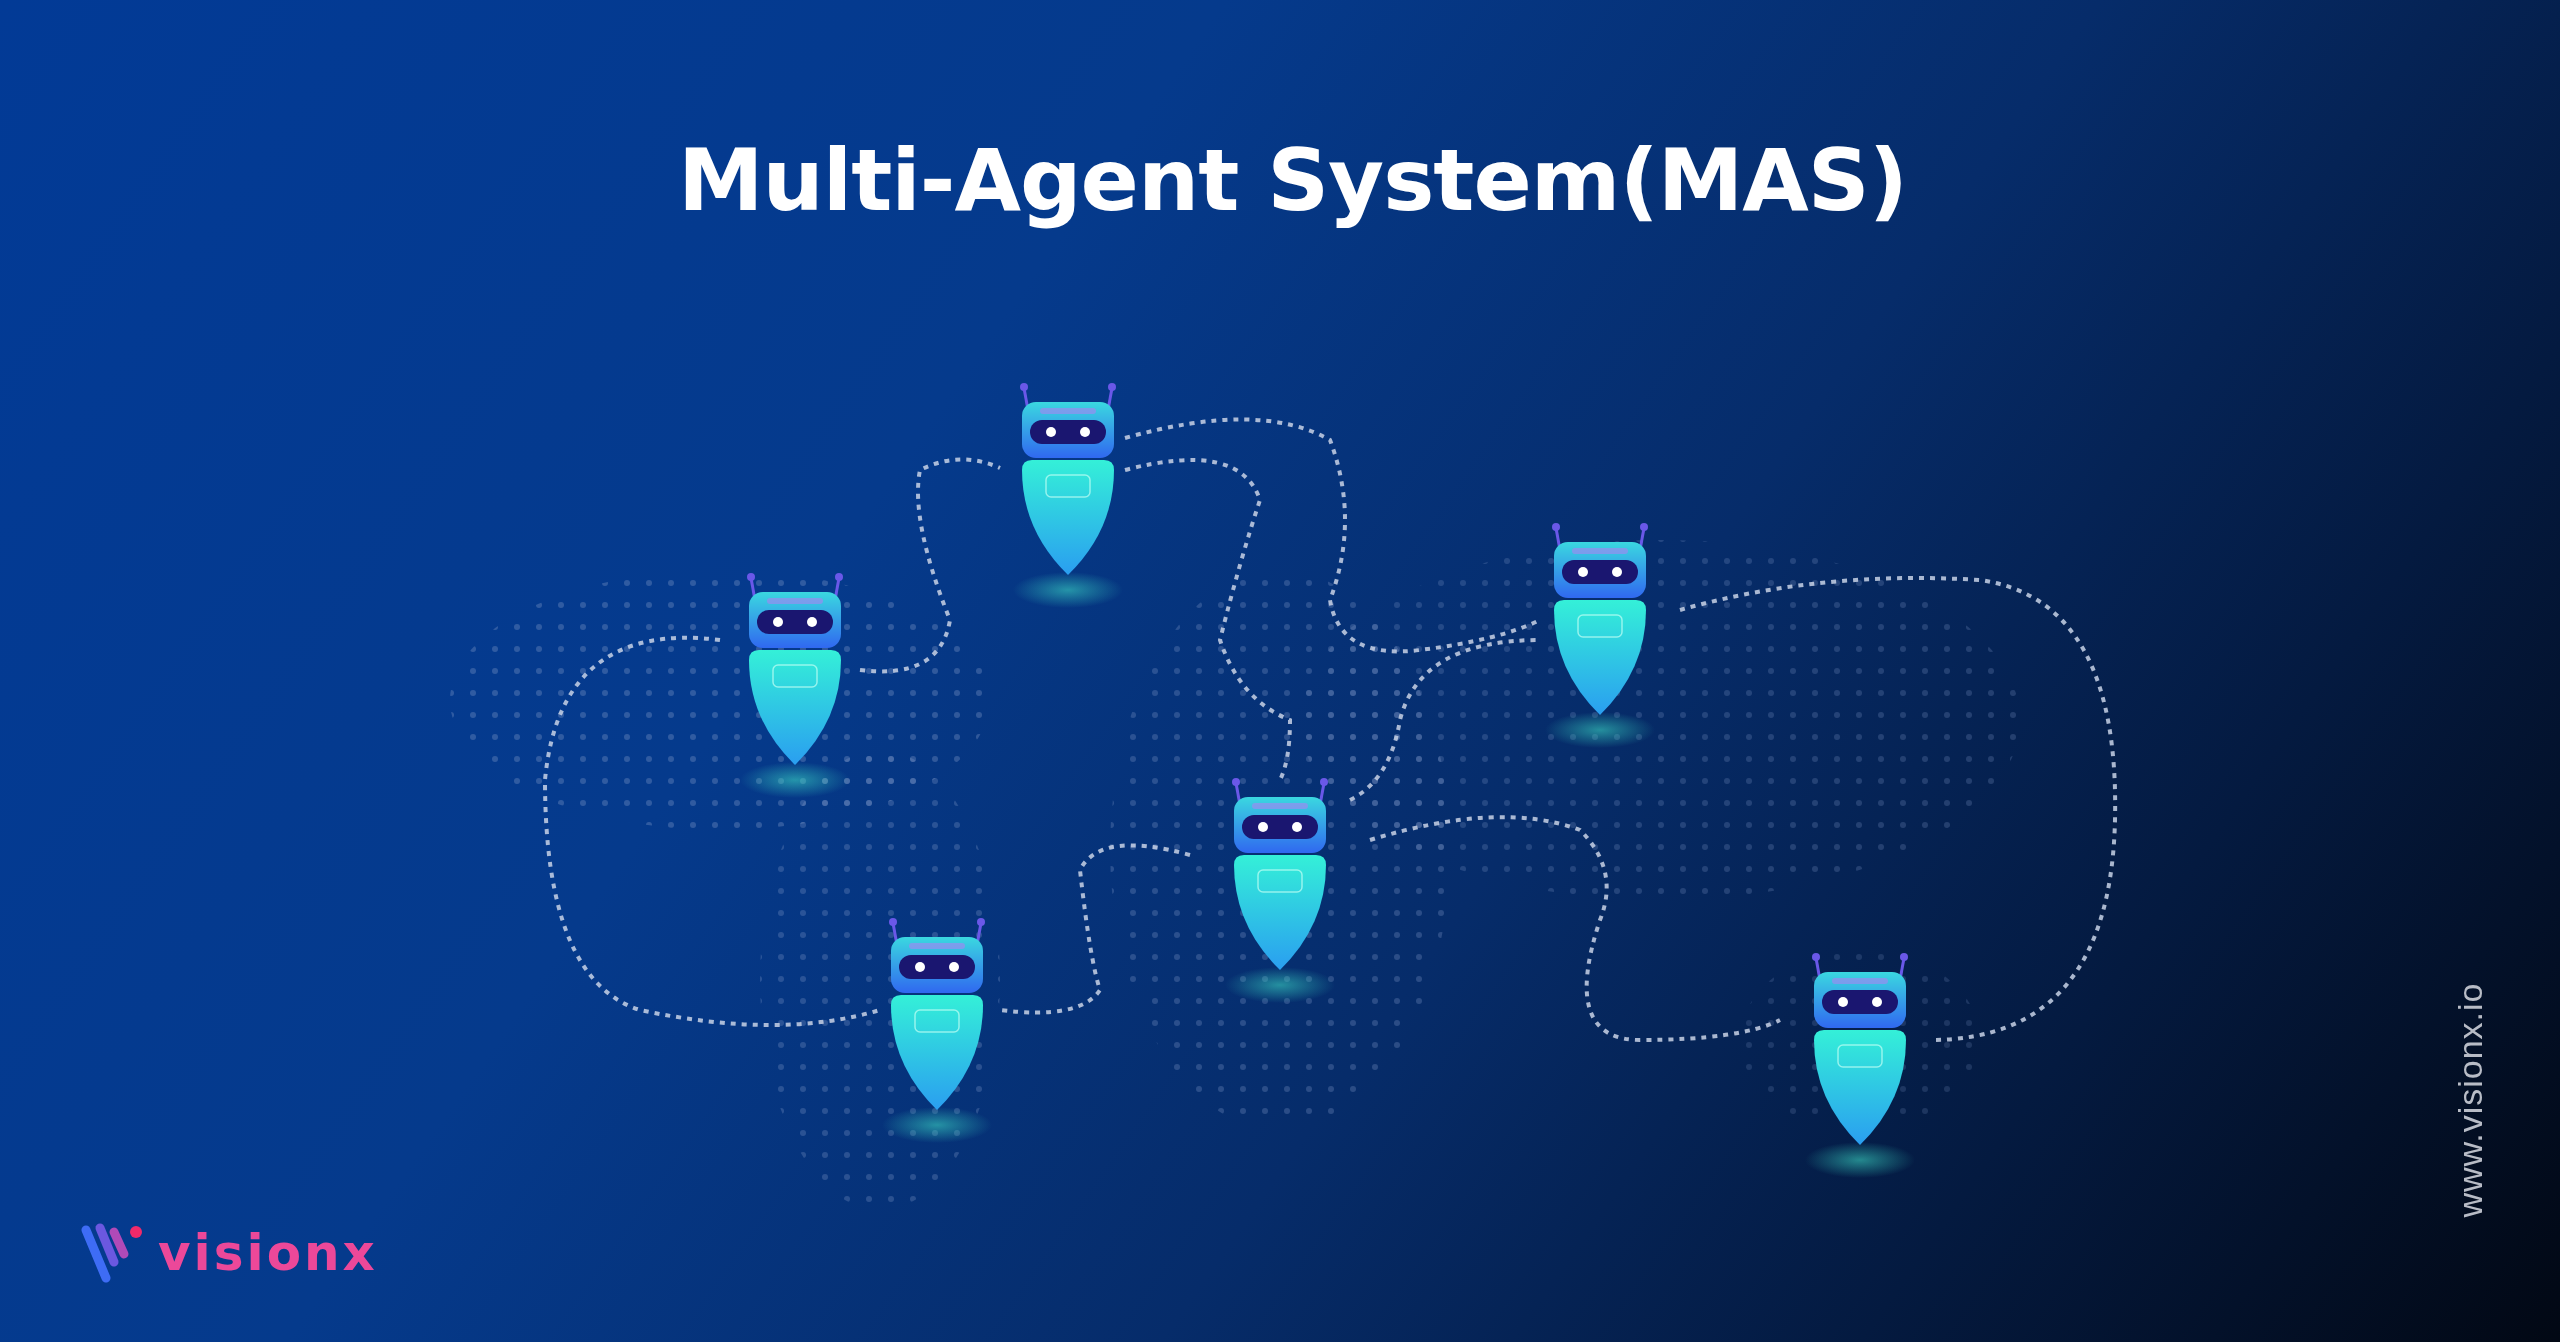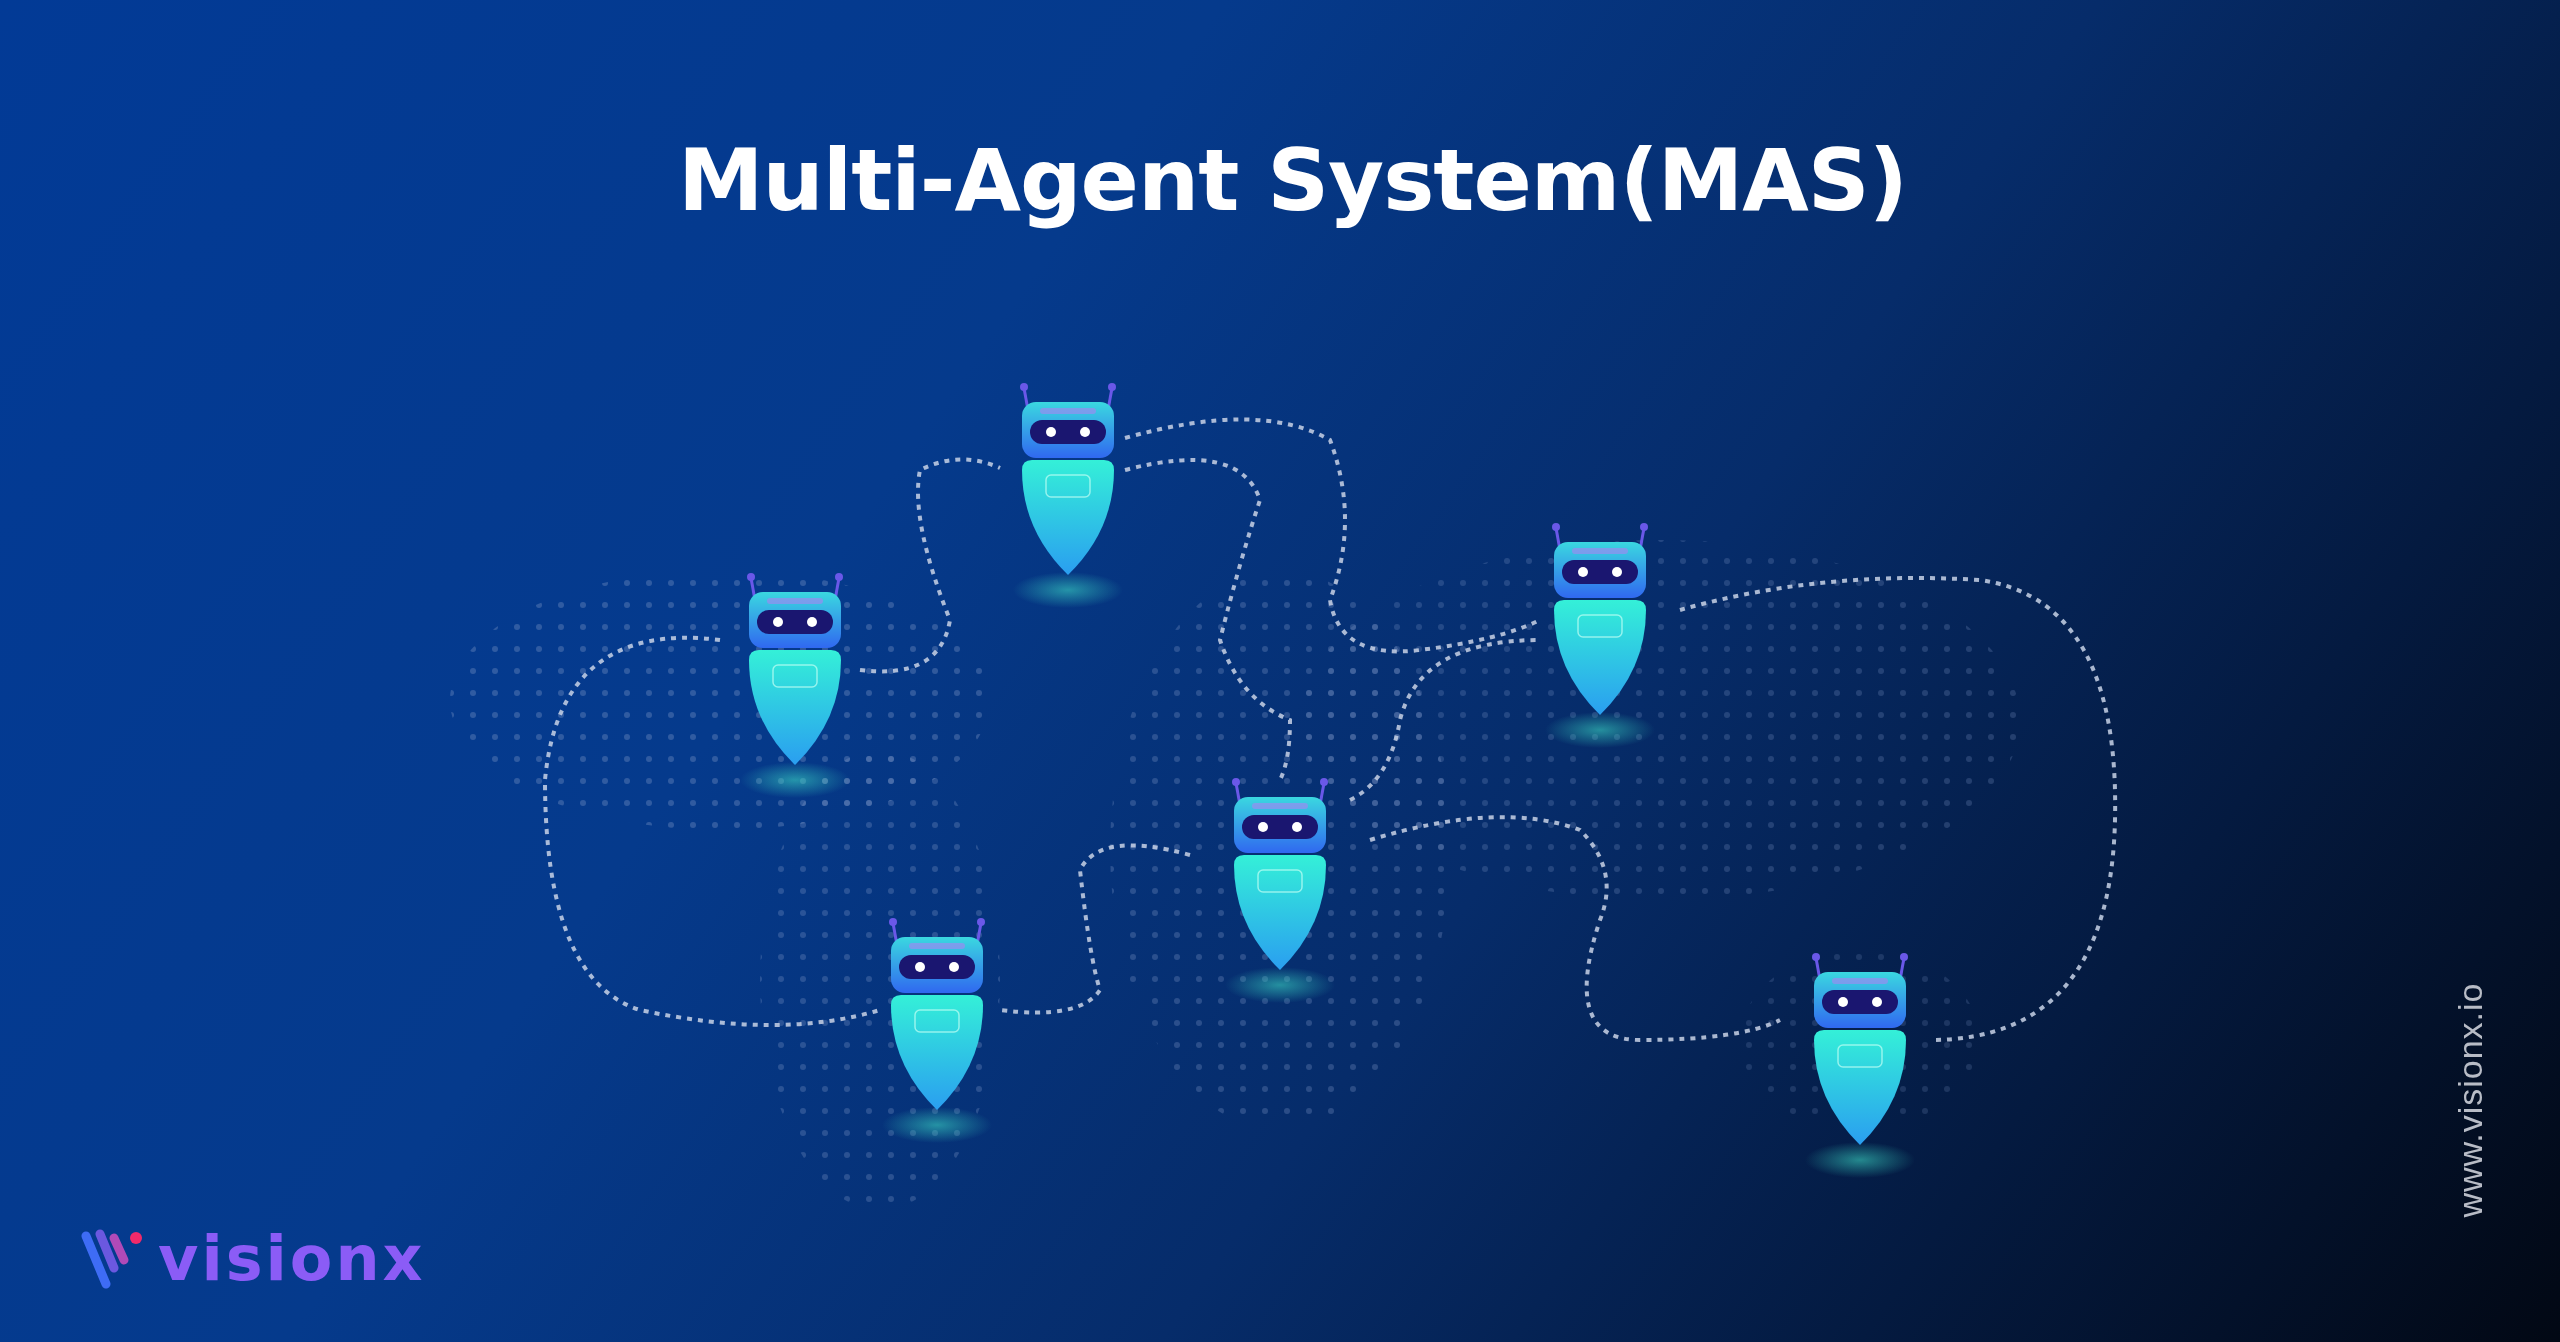--- a/index.html
+++ b/index.html
@@ -3,21 +3,21 @@
 <meta charset="utf-8">
 <style>
   html, body { margin:0; padding:0; }
   body { width:2560px; height:1342px; overflow:hidden; position:relative;
     background: linear-gradient(125deg, #023a96 0%, #053a8c 35%, #062c6a 60%, #041a40 80%, #020814 100%);
     font-family: "DejaVu Sans", sans-serif; }
   .title { position:absolute; top:130px; left:0; width:2585px; text-align:center;
     color:#fff; font-weight:bold; font-size:86px; letter-spacing:-1px; }
   svg.scene { position:absolute; left:0; top:0; }
   .logo { position:absolute; left:80px; top:1222px; display:flex; align-items:center; gap:14px; }
-  .logo-text { color:#8b5cf6; font-weight:bold; font-size:62px; letter-spacing:3px; }
+  .logo-text { color:#ec4899; font-weight:bold; font-size:50px; letter-spacing:3px; }
   .url { position:absolute; left:2470px; top:1100px; transform:translate(-50%,-50%) rotate(-90deg);
     color:#b8bcc6; font-size:34px; font-family:"Liberation Sans", sans-serif; white-space:nowrap; letter-spacing:1px; }
 </style>
 </head>
 <body>
 
 <div class="title">Multi-Agent System(MAS)</div>
 
 <svg class="scene" width="2560" height="1342">
   <defs>

